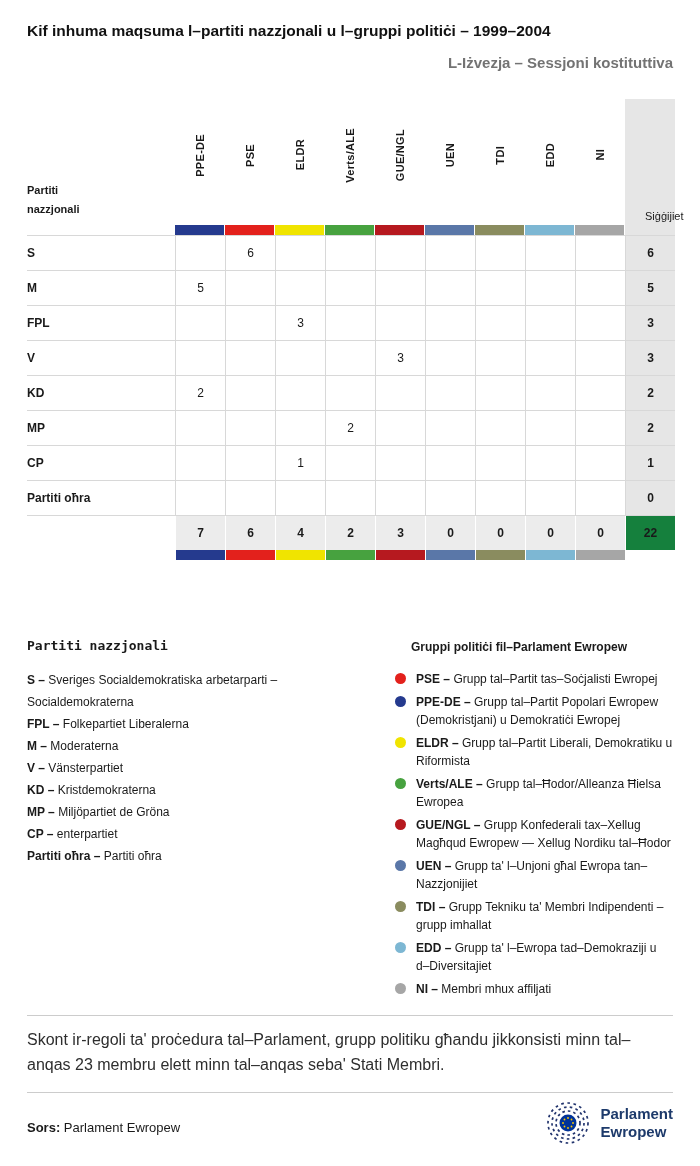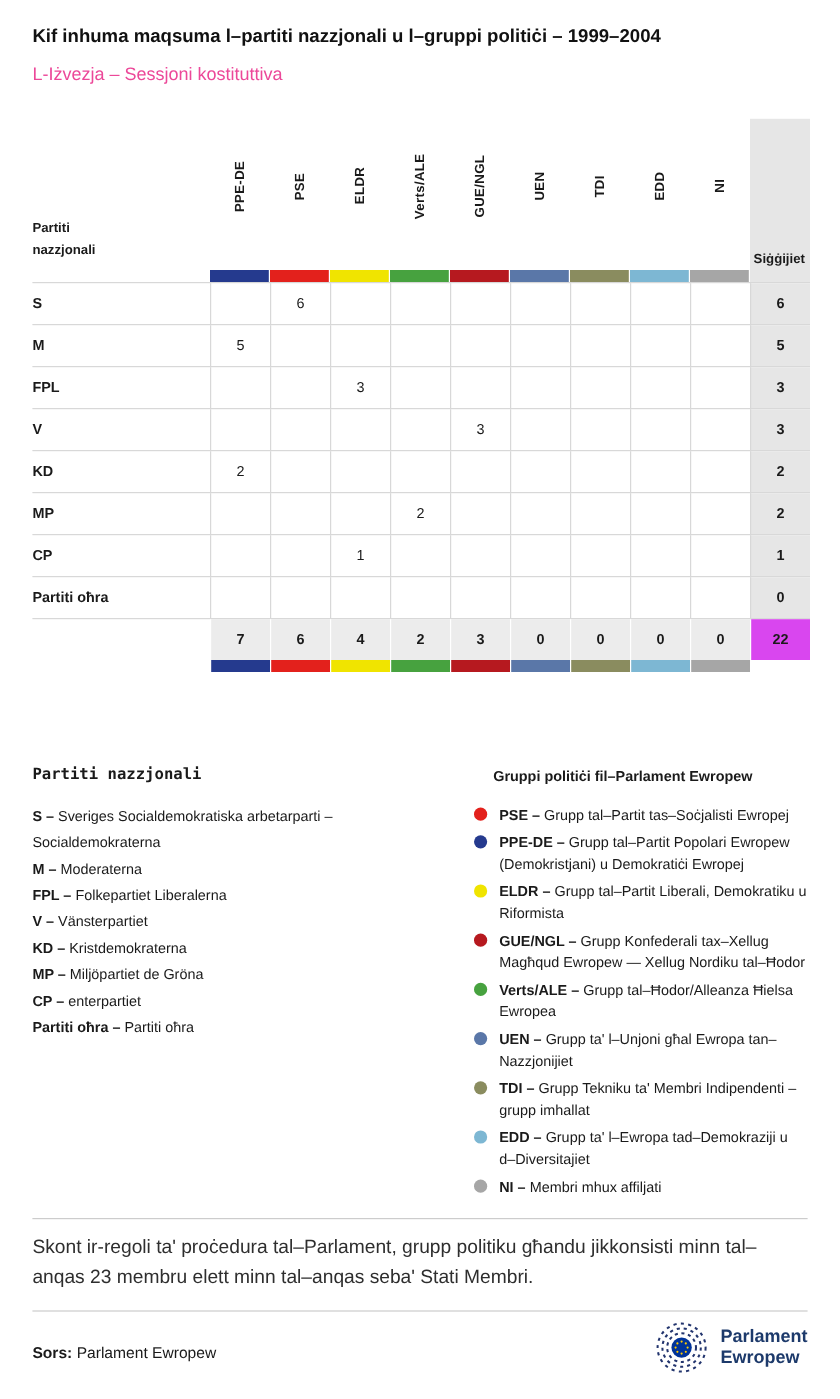--- a/index.html
+++ b/index.html
@@ -1,40 +1,40 @@
 <!DOCTYPE html>
 <html><head>
 <meta charset="utf-8">
 <style>
   html,body{margin:0;padding:0;}
   body{width:700px;background:#fff;font-family:"Liberation Sans",sans-serif;color:#1a1a1a;}
   .page{position:relative;width:700px;height:1166px;background:#fff;overflow:hidden;}
   .title{margin:22px 27px 0;font-size:15.5px;font-weight:700;color:#111;}
-  .subtitle{margin:14px 27px 0;font-size:15px;font-weight:400;color:#ec4899;}
+  .subtitle{margin:14px 27px 0;font-size:15px;font-weight:700;color:#737373;text-align:right;}
 
   .table{margin:28px 0 0 27px;width:648px;font-size:12px;}
   .grid-row{display:grid;grid-template-columns:148px repeat(10,50px);}
   .thead{height:136px;}
   .corner{position:relative;}
   .corner-label{position:absolute;bottom:16px;left:0;width:58px;font-size:11px;font-weight:700;line-height:1.75;overflow-wrap:break-word;}
   .ghead{position:relative;display:flex;align-items:center;justify-content:center;padding-bottom:24px;}
   .vlabel{writing-mode:vertical-rl;transform:rotate(180deg);font-size:11px;font-weight:700;letter-spacing:.3px;white-space:nowrap;}
   .bar{position:absolute;left:0;right:1px;bottom:0;height:10px;}
   .seats-head{position:relative;background:#e6e6e6;}
-  .seats-head span{position:absolute;left:3px;bottom:13px;font-size:11px;font-weight:700;}
+  .seats-head span{position:absolute;left:20px;bottom:13px;font-size:11px;font-weight:400;}
 
   .trow{border-top:1px solid #d8d8d8;}
   .trow>div{height:34px;line-height:34px;}
   .rlabel{font-weight:700;}
   .cell{text-align:center;border-left:1px solid #d8d8d8;}
   .seats-cell{background:#e6e6e6;font-weight:700;}
   .total-row{border-top:1px solid #d8d8d8;}
   .total-row>div{height:34px;line-height:34px;}
   .total-cell{background:#ececec;font-weight:700;text-align:center;border-left:1px solid #fff;}
-  .total-seats{background:#d946ef;font-weight:700;text-align:center;border-left:1px solid #fff;}
+  .total-seats{background:#15803d;font-weight:700;text-align:center;border-left:1px solid #fff;}
   .bars-row>div{height:10px;}
   .bbar{border-left:1px solid #fff;}
 
   .legend{display:flex;margin:78px 27px 0;}
   .legend-left{flex:0 0 340px;}
   .legend-right{flex:1;margin-left:28px;}
   .mono-heading{font-family:"DejaVu Sans Mono",monospace;font-size:13px;font-weight:700;margin:0 0 16px;}
   .party-item{font-size:12px;line-height:22px;max-width:312px;}
   .b{font-weight:700;}
   .groups-heading{font-size:12px;font-weight:700;margin:2px 16px 16px;}
@@ -248,28 +248,28 @@
 
   <div class="legend">
 
     <div class="legend-left">
       <h3 class="mono-heading">Partiti nazzjonali</h3>
       <div class="party-item">
         <span class="b">S –</span>
         <span>Sveriges Socialdemokratiska arbetarparti – Socialdemokraterna</span>
       </div>
       <div class="party-item">
+        <span class="b">FPL –</span>
+        <span>Folkepartiet Liberalerna</span>
+      </div>
+      <div class="party-item">
         <span class="b">M –</span>
         <span>Moderaterna</span>
       </div>
       <div class="party-item">
-        <span class="b">FPL –</span>
-        <span>Folkepartiet Liberalerna</span>
-      </div>
-      <div class="party-item">
         <span class="b">V –</span>
         <span>Vänsterpartiet</span>
       </div>
       <div class="party-item">
         <span class="b">KD –</span>
         <span>Kristdemokraterna</span>
       </div>
       <div class="party-item">
         <span class="b">MP –</span>
         <span>Miljöpartiet de Gröna</span>
@@ -301,31 +301,31 @@
         </span>
       </div>
       <div class="group-item">
         <span class="dot" style="background-color: rgb(240, 228, 0);"></span>
         <span class="gtext">
           <span class="b">ELDR –</span>
           <span>Grupp tal–Partit Liberali, Demokratiku u Riformista</span>
         </span>
       </div>
       <div class="group-item">
+        <span class="dot" style="background-color: rgb(71, 162, 63);"></span>
+        <span class="gtext">
+          <span class="b">Verts/ALE –</span>
+          <span>Grupp tal–Ħodor/Alleanza Ħielsa Ewropea</span>
+        </span>
+      </div>
+      <div class="group-item">
         <span class="dot" style="background-color: rgb(182, 25, 31);"></span>
         <span class="gtext">
           <span class="b">GUE/NGL –</span>
           <span>Grupp Konfederali tax–Xellug Magħqud Ewropew — Xellug Nordiku tal–Ħodor</span>
-        </span>
-      </div>
-      <div class="group-item">
-        <span class="dot" style="background-color: rgb(71, 162, 63);"></span>
-        <span class="gtext">
-          <span class="b">Verts/ALE –</span>
-          <span>Grupp tal–Ħodor/Alleanza Ħielsa Ewropea</span>
         </span>
       </div>
       <div class="group-item">
         <span class="dot" style="background-color: rgb(90, 119, 168);"></span>
         <span class="gtext">
           <span class="b">UEN –</span>
           <span>Grupp ta' l–Unjoni għal Ewropa tan–Nazzjonijiet</span>
         </span>
       </div>
       <div class="group-item">

